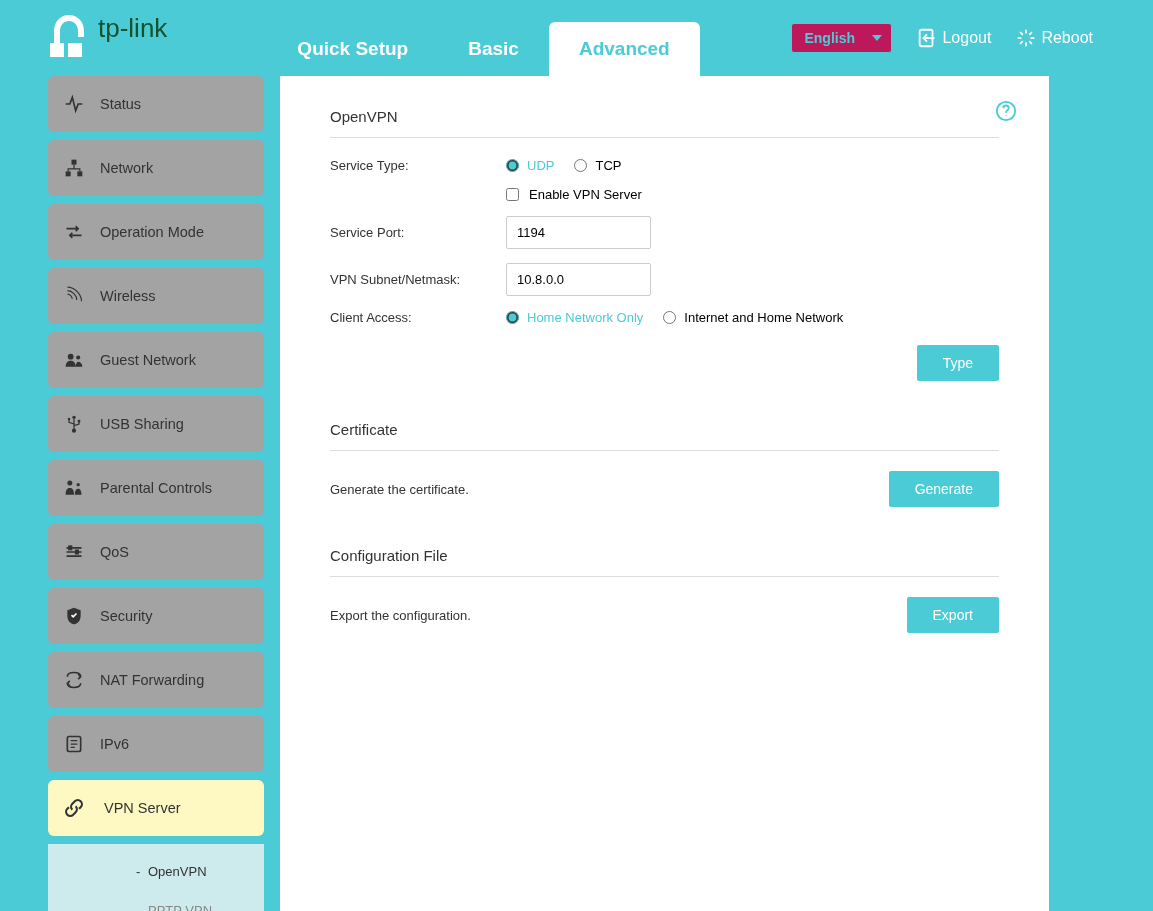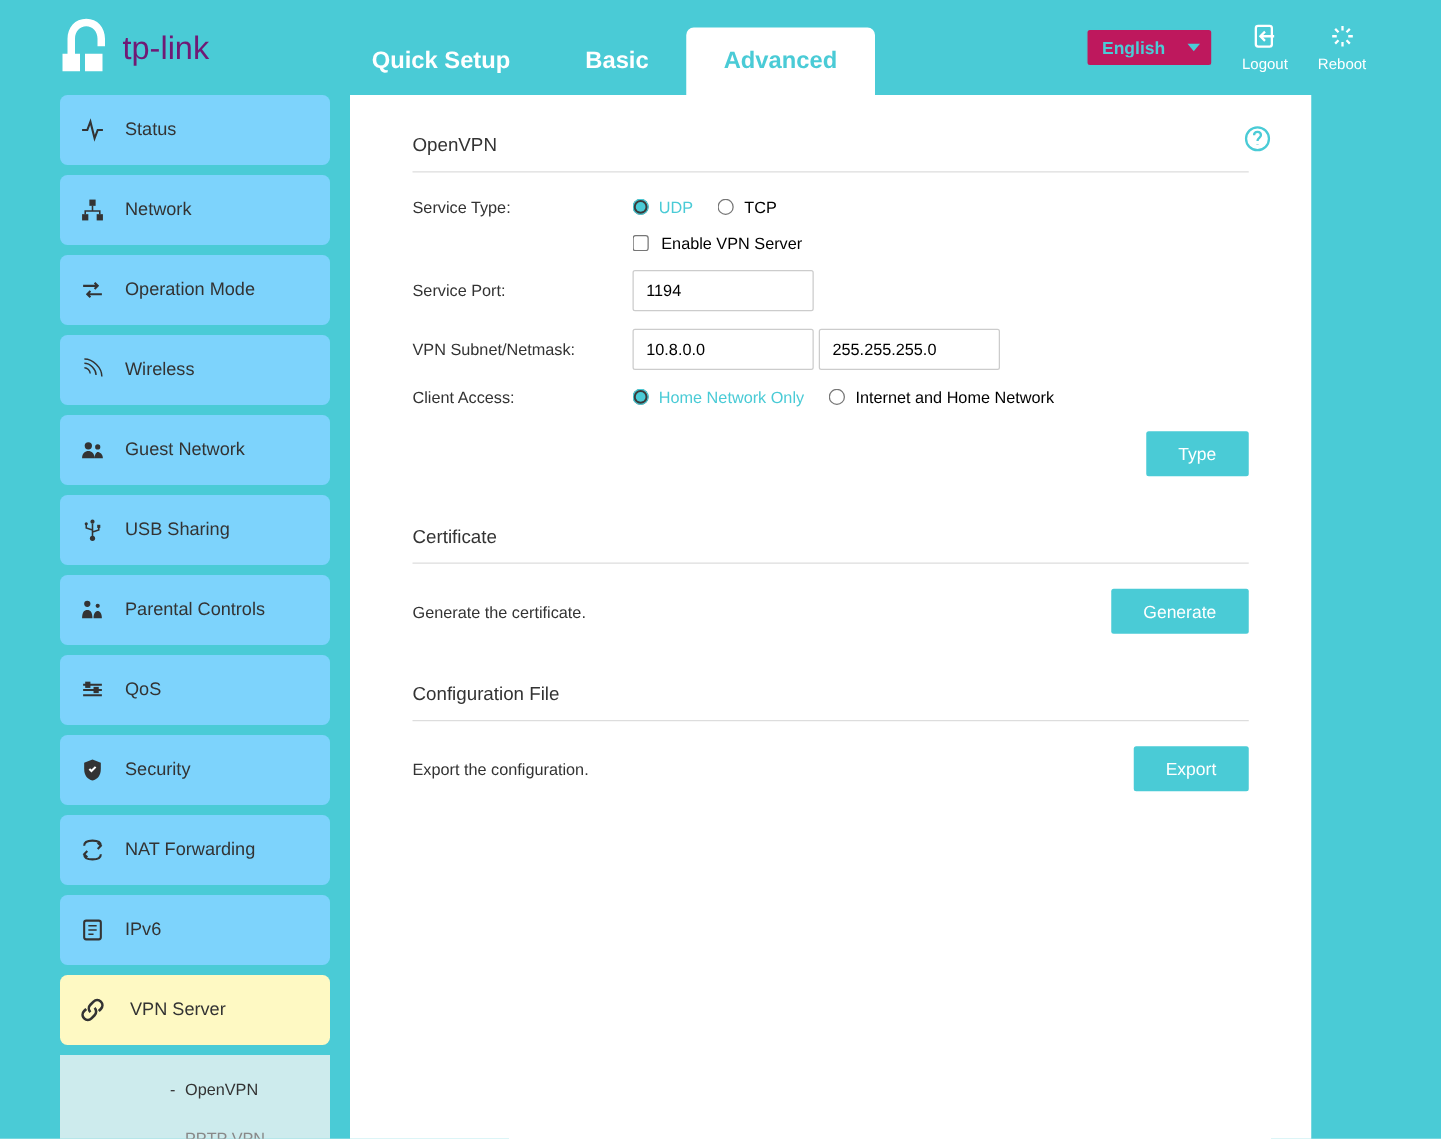--- a/index.html
+++ b/index.html
@@ -1,36 +1,36 @@
 <!DOCTYPE html>
 <html><head>
 <meta charset="utf-8">
 <style>
 * { margin: 0; padding: 0; box-sizing: border-box; font-family: Verdana, Arial, sans-serif; }
 body { background: #4ACBD6; width: 1153px; height: 911px; overflow: hidden; }
 
 .header { display: flex; align-items: center; height: 76px; padding: 0 0 0 48px; }
-.logo { display: flex; align-items: center; color: #701a75; font-size: 26px; font-weight: 400; gap: 8px; }
+.logo { display: flex; color: #14532d; font-size: 26px; font-weight: 400; gap: 8px; }
 .logo svg { width: 42px; height: 50px; }
 
 .tabs { display: flex; margin-left: 100px; align-self: flex-end; }
 .tab { padding: 16px 30px; color: white; font-size: 19px; font-weight: 700; cursor: pointer; border-radius: 6px 6px 0 0; }
 .tab.active { background: white; color: #4ACBD6; }
 
 .header-right { margin-left: auto; display: flex; align-items: center; gap: 24px; padding-right: 60px; }
 .lang-select { background: #be185d; border: 1px solid #4ACBD6; color: #4ACBD6; padding: 6px 36px 6px 12px; font-size: 14px; border-radius: 3px; font-weight: 700; appearance: none; position: relative; }
 .lang-wrap { position: relative; }
 .lang-wrap::after { content: ""; position: absolute; right: 10px; top: 50%; transform: translateY(-50%); border-left: 5px solid transparent; border-right: 5px solid transparent; border-top: 6px solid #4ACBD6; pointer-events: none; }
-.header-btn { display: flex; flex-direction: column; align-items: center; color: white; font-size: 12px; cursor: pointer; gap: 4px; }
+.header-btn { display: flex; flex-direction: row; align-items: center; color: white; font-size: 16px; cursor: pointer; gap: 4px; }
 .header-btn svg { width: 22px; height: 22px; }
 
 .body-wrap { display: flex; padding: 0 0 0 48px; gap: 16px; }
 
 .sidebar { width: 216px; display: flex; flex-direction: column; gap: 8px; }
-.sidebar-item { background: #7dd3fc; border-radius: 6px; padding: 18px 16px; display: flex; align-items: center; gap: 16px; font-size: 14.5px; color: #333; cursor: pointer; font-weight: 400; }
+.sidebar-item { background: #a3a3a3; border-radius: 6px; padding: 18px 16px; display: flex; align-items: center; gap: 16px; font-size: 14.5px; color: #333; cursor: pointer; font-weight: 400; }
 .sidebar-item.active { background: #fef9c3; gap: 20px; }
 .sidebar-item svg { width: 20px; height: 20px; flex-shrink: 0; }
 .sidebar-sub { background: #CDEBED; border-radius: 0 0 6px 6px; padding: 8px 0; }
 .sidebar-sub-item { padding: 12px 16px 12px 100px; font-size: 13px; color: #888; cursor: pointer; position: relative; }
 .sidebar-sub-item::before { content: "-"; position: absolute; left: 88px; }
 .sidebar-sub-item.active { color: #333; }
 
 .content { background: white; flex: 1; margin-right: 104px; border-radius: 0; padding: 32px 50px; min-height: 835px; position: relative; }
 
 .help-icon { position: absolute; top: 24px; right: 32px; cursor: pointer; }
@@ -233,21 +233,20 @@
       <div class="form-label">Service Port:</div>
       <div class="form-control">
         <input type="text" value="1194" style="">
       </div>
     </div>
 
     <div class="form-row">
       <div class="form-label">VPN Subnet/Netmask:</div>
       <div class="form-control subnet-inputs">
         <input type="text" value="10.8.0.0" style="">
-        <input type="text" value="255.255.255.0" style="">
       </div>
     </div>
 
     <div class="form-row">
       <div class="form-label">Client Access:</div>
       <div class="form-control">
         <div class="radio-wrap checked">
           <input type="radio" name="caccess" checked="" style="">
           <label class="check-selected">Home Network Only</label>
         </div>

